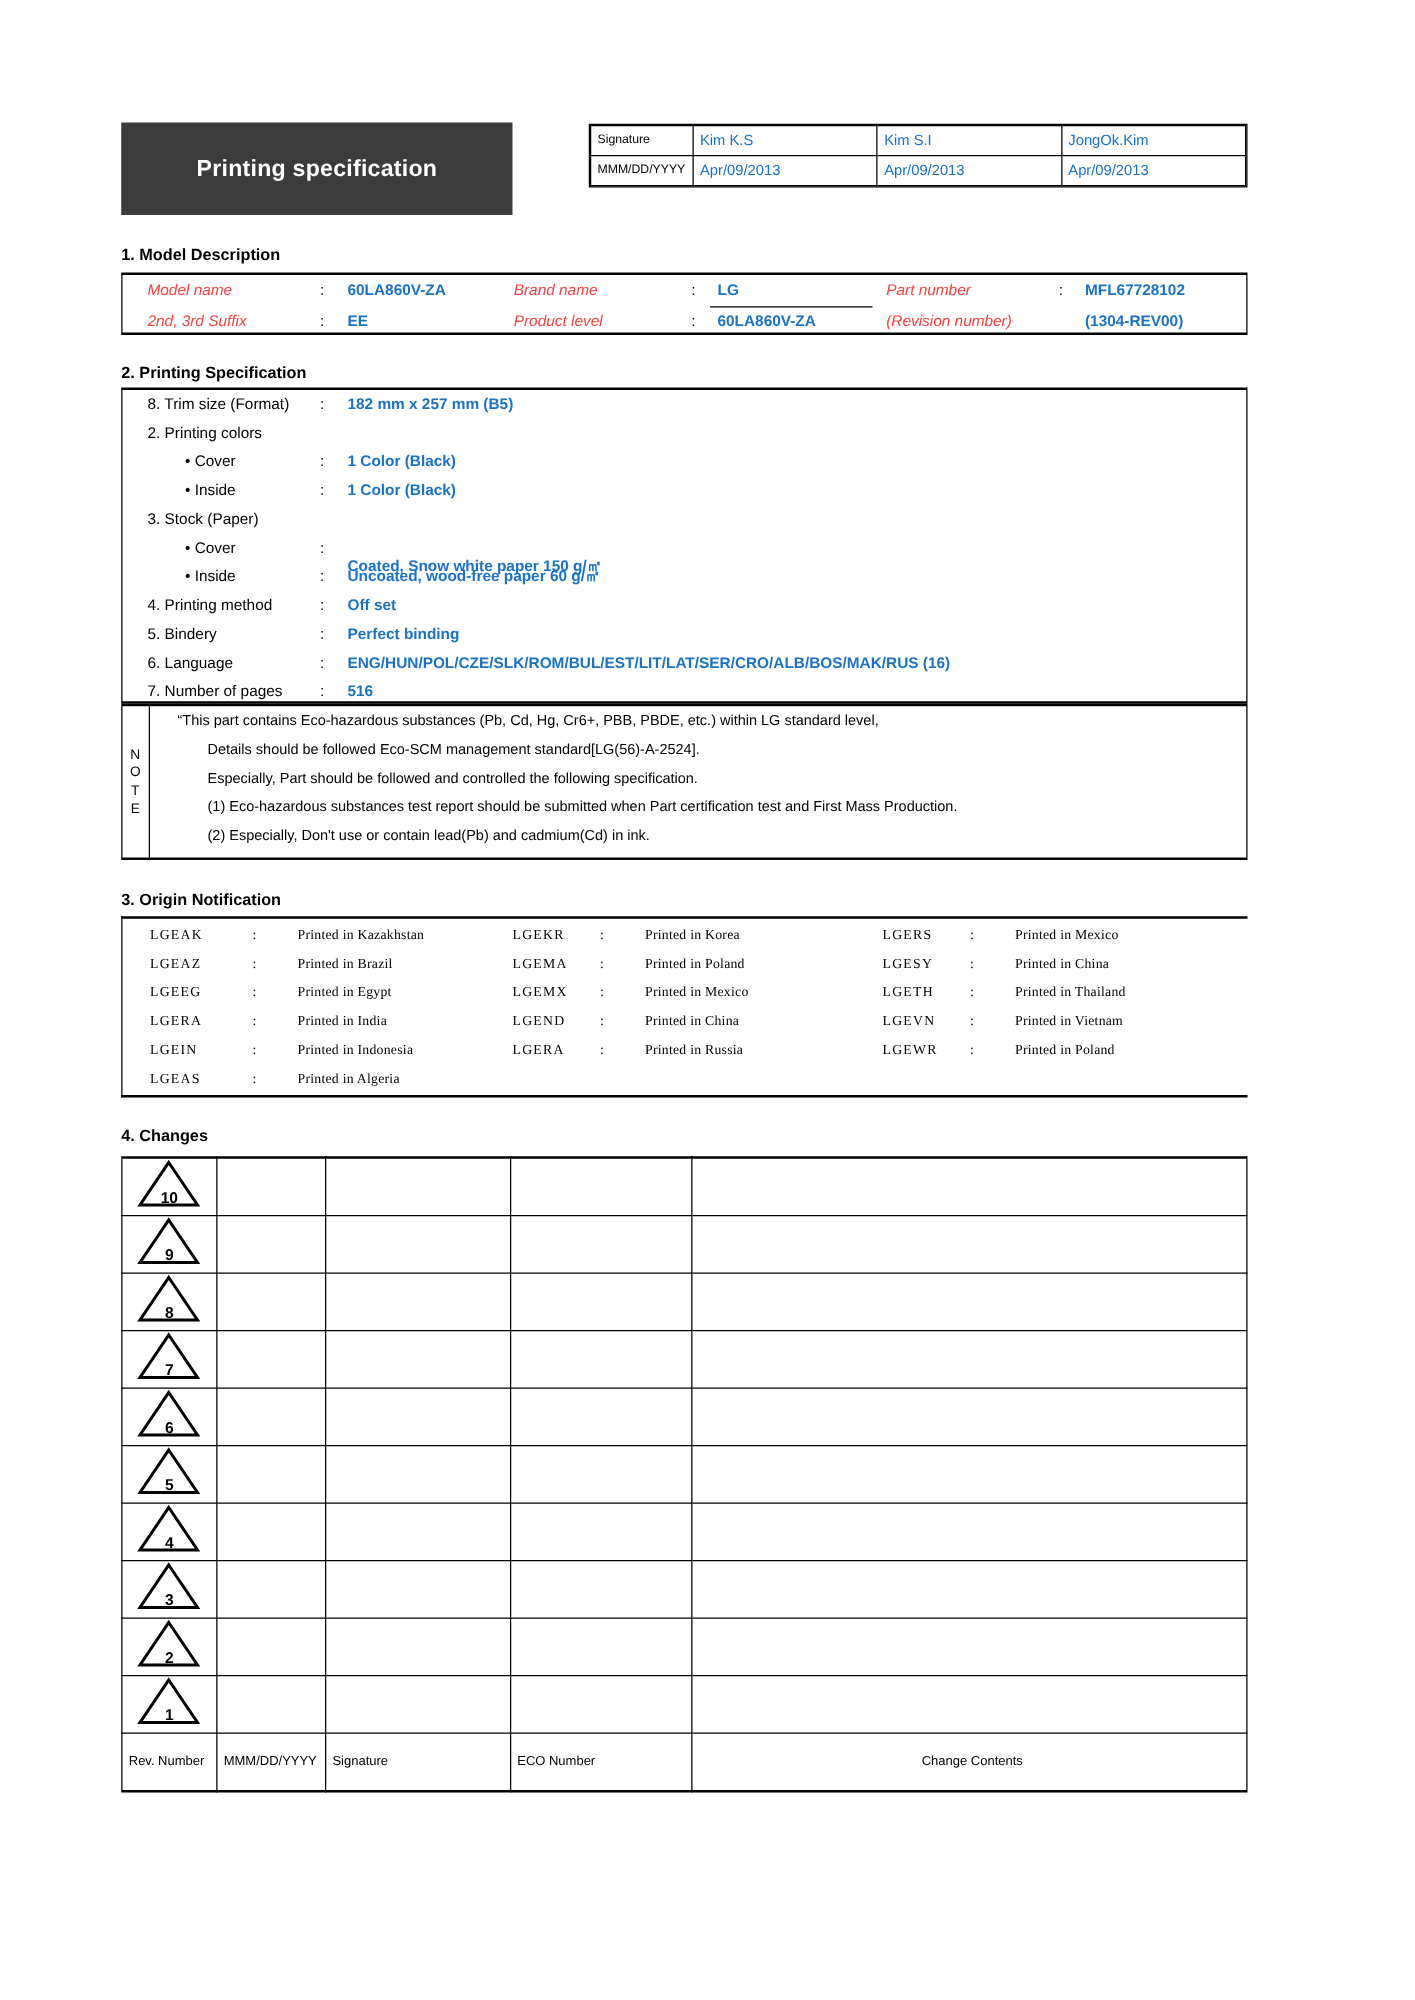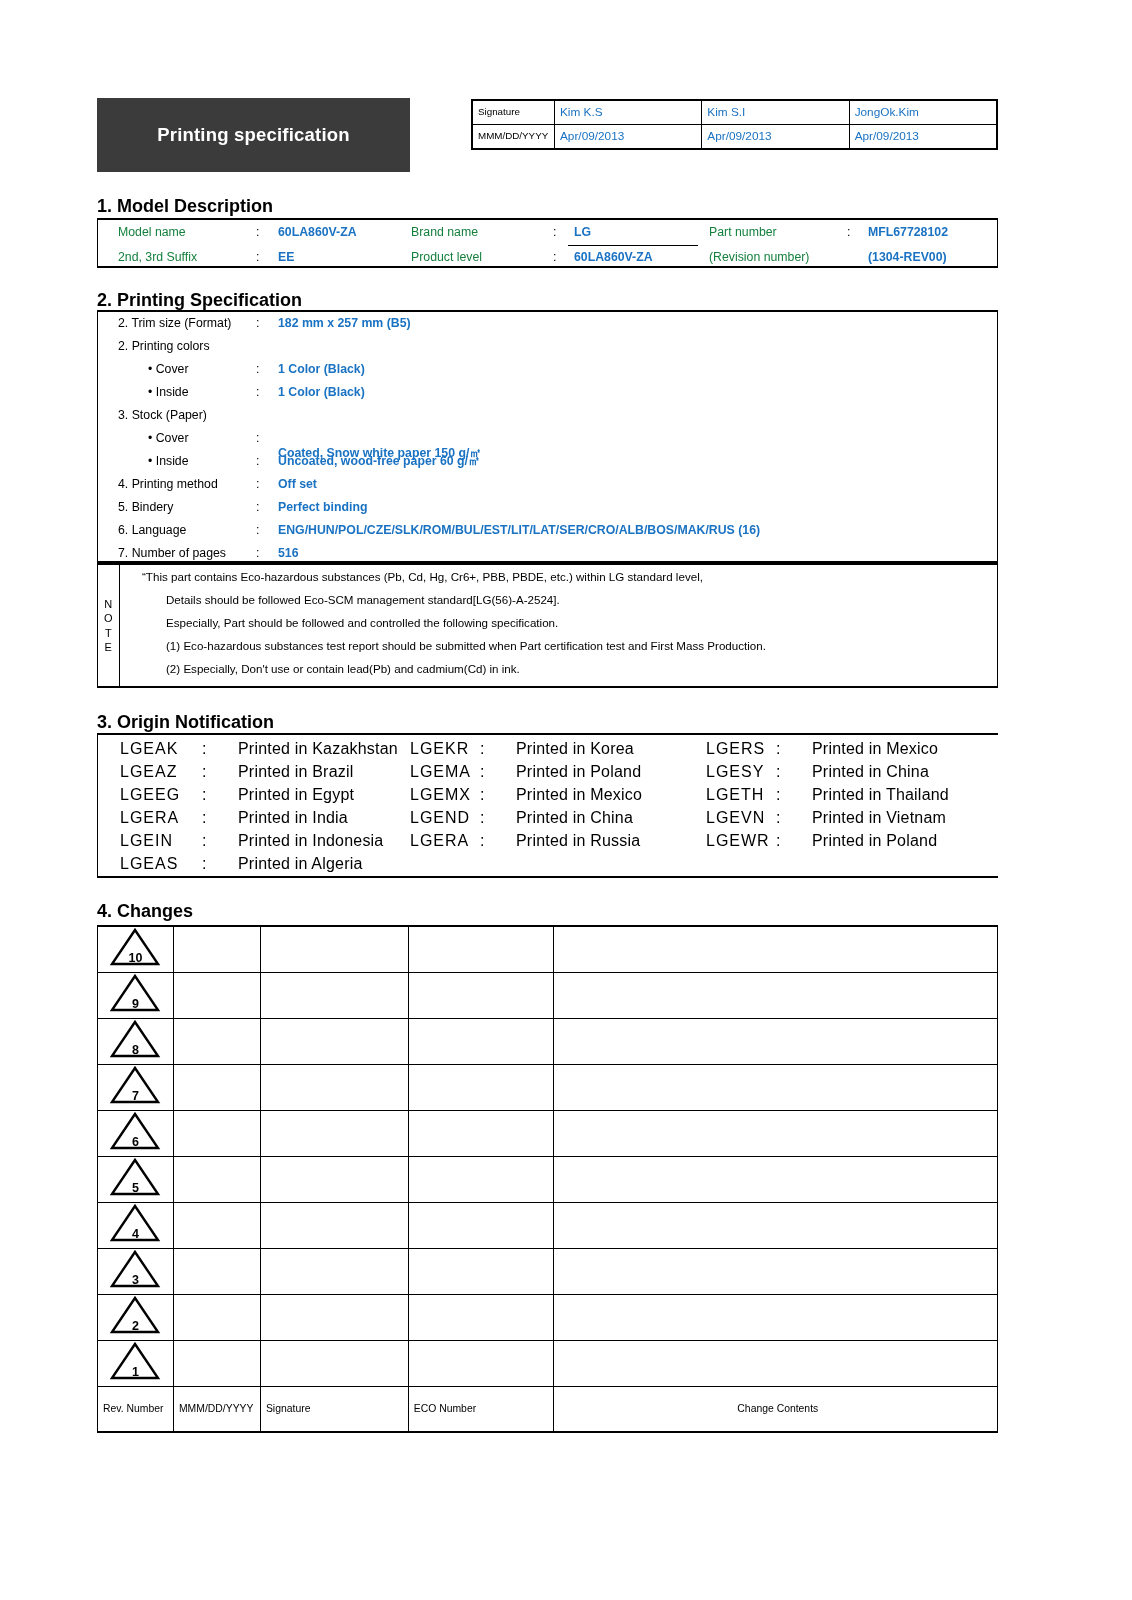--- a/index.html
+++ b/index.html
@@ -32,37 +32,37 @@
   .approval td {
     border:1px solid #000; height:24px; padding:1px 5px;
     font-size:11.8px; vertical-align:middle; line-height:1.1;
   }
   .approval td.lbl { width:82px; font-size:9.8px; }
   .approval td.hd  { font-size:12.2px; }
   .approval td.val { color:#1a72c2; }
 
   
   .sec-title {
-    position:absolute; font-size:18px; font-weight:bold; color:#000;
+    position:absolute; font-size:13px; font-weight:bold; color:#000;
   }
 
   
   .panel {
     position:absolute;
     border-top:2.2px solid #000;
     border-bottom:2.2px solid #000;
     border-left:1.6px solid #000;
     border-right:1.6px solid #000;
   }
   .panel.noright { border-right:none; }
 
   
   #model-panel { left:97px; top:218px; width:901px; height:50px; }
   .mrow { position:absolute; height:25px; line-height:25px; font-size:12.3px; white-space:nowrap; }
-  .mlabel { color:#15803d; }
+  .mlabel { color:#ef4444;font-style:italic; }
   .mcolon { color:#000; }
   .mval { color:#1a72c2; font-weight:bold; }
   .brand-underline {
     position:absolute; border-bottom:1.6px solid #000;
   }
 
   
   #spec-panel { left:97px; top:310px; width:901px; height:253px; }
   .s-lab { position:absolute; font-size:12.3px; color:#000; }
   .s-col { position:absolute; font-size:12.3px; color:#000; }
@@ -76,21 +76,21 @@
     display:flex; flex-direction:column; align-items:center; justify-content:center;
     font-size:11px; line-height:1.28; letter-spacing:.5px;
   }
   .note-body { position:absolute; left:16px; top:0; right:0; }
   .note-line { font-size:11.6px; line-height:23px; height:23px; white-space:nowrap; color:#000; }
   .nl1 { padding-left:28px; }
   .nl2 { padding-left:52px; }
 
   
   #origin-panel { left:97px; top:733px; width:901px; height:145px; }
-  .orow { position:absolute; font-size:16px; line-height:23px; height:23px; white-space:nowrap; color:#000; letter-spacing:.2px; }
+  .orow { position:absolute; font-size:11px; line-height:23px; height:23px; white-space:nowrap; color:#000; letter-spacing:.2px;font-family:Liberation Serif, serif; }
   .ocode { position:absolute; letter-spacing:1px; }
   .ocolon { position:absolute; }
   .oname { position:absolute; }
 
   
   #changes-table {
     position:absolute; left:97px; top:925px; width:901px;
     border-collapse:collapse;
     border-top:2.2px solid #000;
     border-bottom:2.2px solid #000;
@@ -171,21 +171,21 @@
     <div class="mrow mval" style="left:476px; top:25px;">60LA860V-ZA</div>
 
     <div class="mrow mlabel" style="left:611px; top:25px;">(Revision number)</div>
     <div class="mrow mval" style="left:770px; top:25px;">(1304-REV00)</div>
   </div>
 
   <div class="sec-title" style="left:97px; top:290px;">2. Printing Specification</div>
 
   <div class="panel" id="spec-panel">
     <div id="spec-rows">
-        <div class="s-lab" style="left: 20px; top: 0px; line-height: 23px;">2. Trim size (Format)</div>
+        <div class="s-lab" style="left: 20px; top: 0px; line-height: 23px;">8. Trim size (Format)</div>
         <div class="s-col" style="left: 158px; top: 0px; line-height: 23px;">:</div>
         <div class="s-val" style="left: 180px; top: 0px; line-height: 23px;">182 mm x 257 mm (B5)</div>
         <div class="s-lab" style="left: 20px; top: 23px; line-height: 23px;">2. Printing colors</div>
         <div class="s-lab" style="left: 50px; top: 46px; line-height: 23px;">• Cover</div>
         <div class="s-col" style="left: 158px; top: 46px; line-height: 23px;">:</div>
         <div class="s-val" style="left: 180px; top: 46px; line-height: 23px;">1 Color (Black)</div>
         <div class="s-lab" style="left: 50px; top: 69px; line-height: 23px;">• Inside</div>
         <div class="s-col" style="left: 158px; top: 69px; line-height: 23px;">:</div>
         <div class="s-val" style="left: 180px; top: 69px; line-height: 23px;">1 Color (Black)</div>
         <div class="s-lab" style="left: 20px; top: 92px; line-height: 23px;">3. Stock (Paper)</div>

